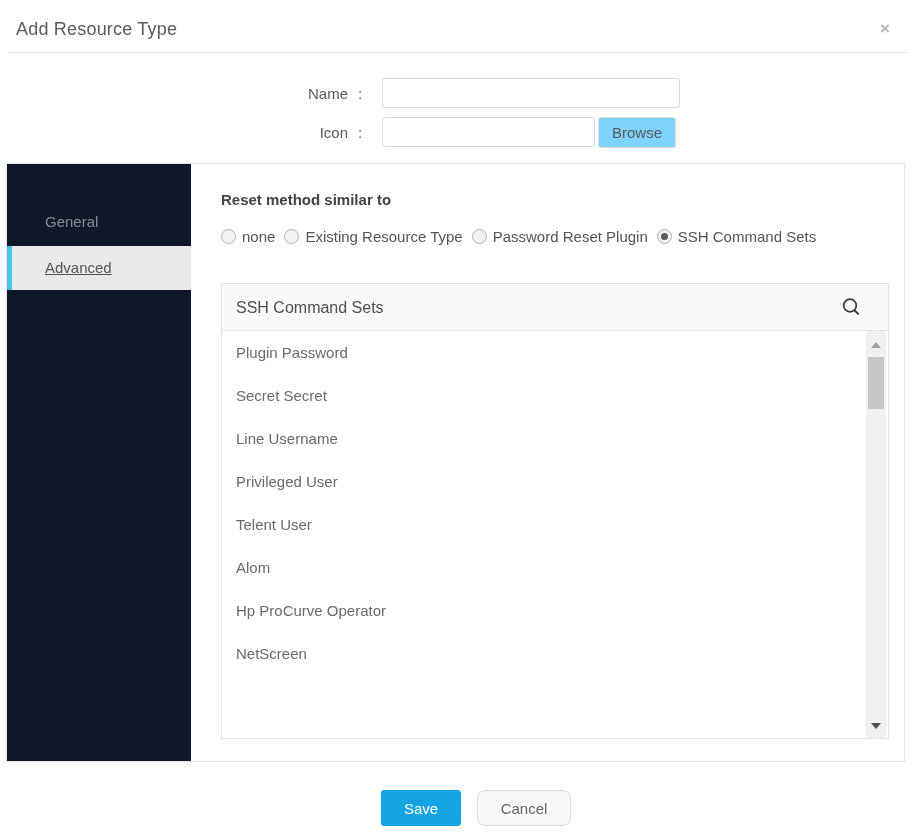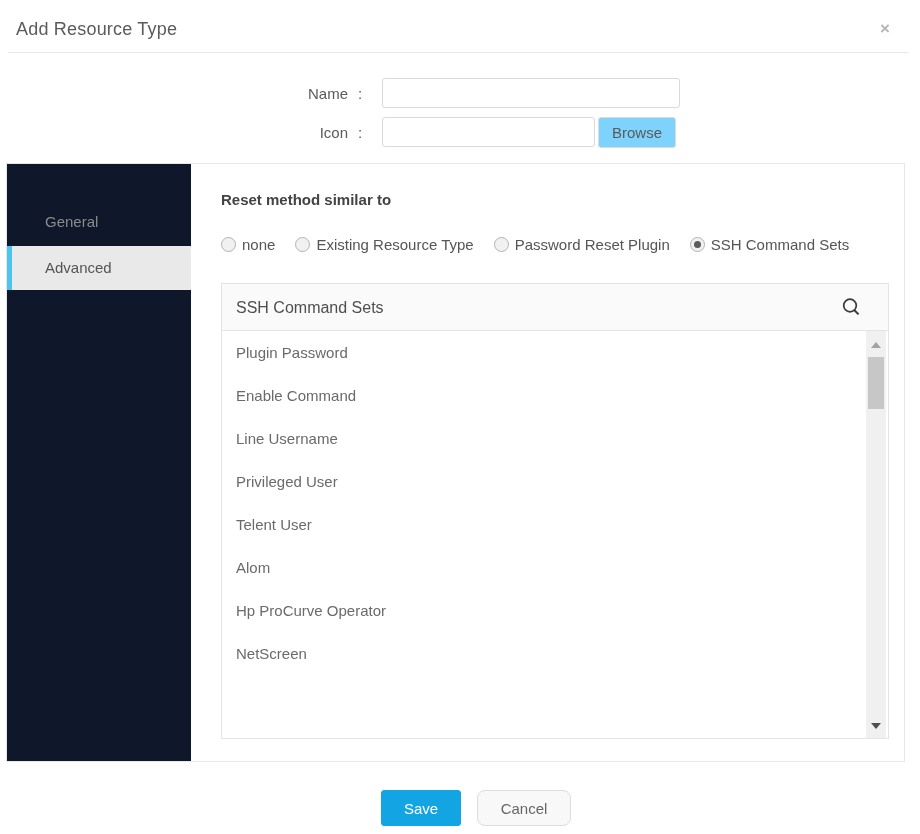--- a/index.html
+++ b/index.html
@@ -65,33 +65,33 @@
   .tab {
     width:100%; font-size:15px; cursor:pointer;
   }
   .tab-general {
     margin-top:33px; height:49px; line-height:49px;
     padding-left:38px; color:#8b8b8b;
   }
   .tab-advanced {
     height:44px; line-height:44px;
     background:#e9e9e9; border-left:5px solid #4ec3ee;
-    padding-left:33px; color:#555;
+    padding-left:33px; color:#555;text-decoration:underline;
   }
 
   .main-area {
     position:absolute; left:184px; top:0; right:0; bottom:0; background:#fff;
   }
   .reset-label {
     position:absolute; left:30px; top:27px;
     font-size:15px; font-weight:700; color:#434343;
   }
   .radio-row {
-    position:absolute; left:30px; top:72px;
-    display:flex; align-items:center; gap:20px;
+    position:absolute; left:30px; top:64px;
+    display:flex; align-items:center; gap:9px;
   }
   .radio-item { display:flex; align-items:center; gap:6px; cursor:pointer; }
   .radio-circle {
     width:15px; height:15px; border-radius:50%;
     border:1px solid #b3b3b3; background:#f1f1f1;
     display:inline-flex; align-items:center; justify-content:center;
     flex:0 0 auto;
   }
   .radio-circle.selected::after {
     content:""; width:7px; height:7px; border-radius:50%; background:#5b5b5b;
@@ -209,21 +209,21 @@
       <div class="panel-header">
         <span>SSH Command Sets</span>
         <svg class="search-icon" viewBox="0 0 21 21">
           <circle cx="9" cy="8.5" r="6.3" fill="none" stroke="#3a3a3a" stroke-width="1.7"></circle>
           <line x1="13.4" y1="13.2" x2="17.6" y2="17.4" stroke="#3a3a3a" stroke-width="2"></line>
         </svg>
       </div>
       <div class="panel-body">
         <ul class="ssh-list">
           <li>Plugin Password</li>
-          <li>Enable Command</li>
+          <li>Secret Secret</li>
           <li>Line Username</li>
           <li>Privileged User</li>
           <li>Telent User</li>
           <li>Alom</li>
           <li>Hp ProCurve Operator</li>
           <li>NetScreen</li>
         </ul>
         <div class="scrollbar-track">
           <div class="scroll-up-arrow"></div>
           <div class="scroll-thumb"></div>

